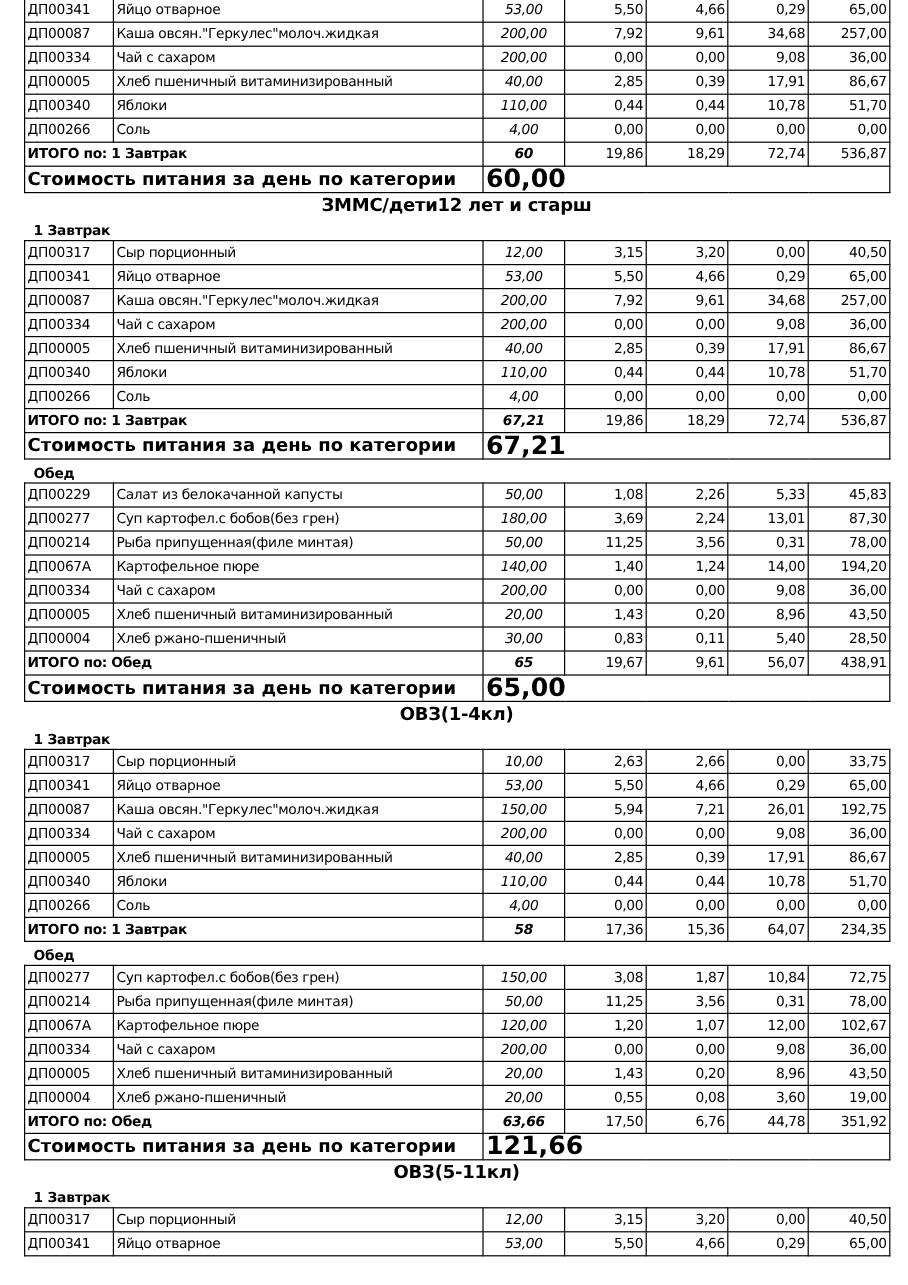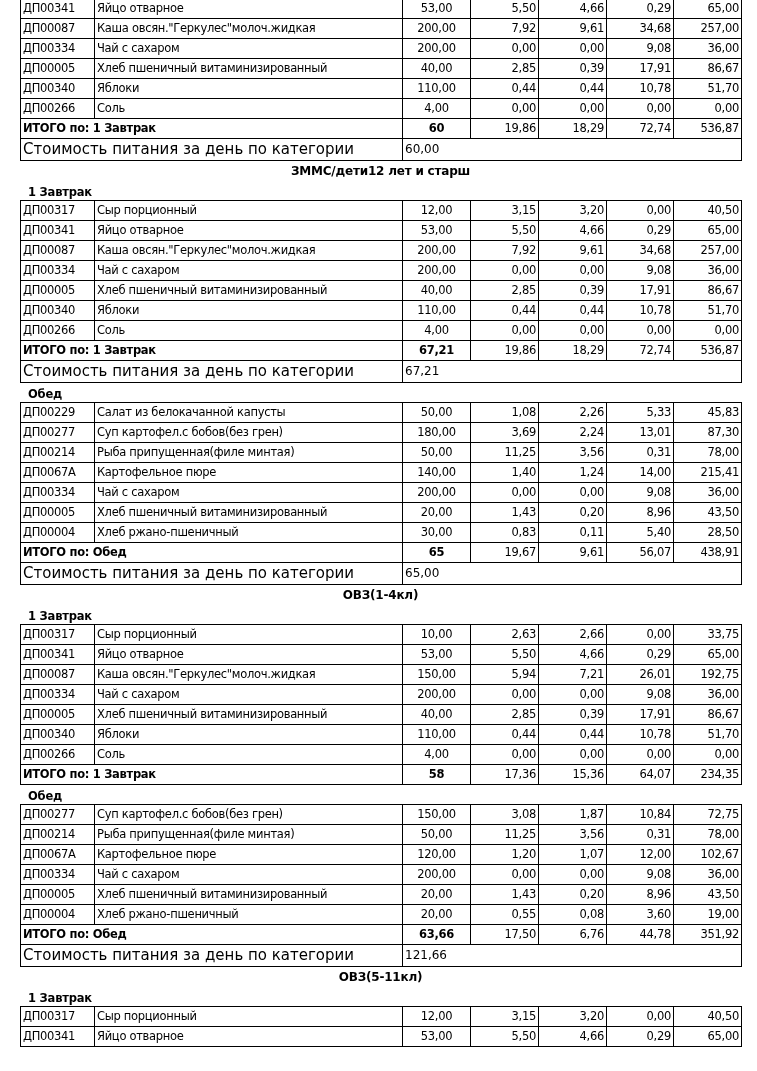--- a/index.html
+++ b/index.html
@@ -2,43 +2,43 @@
 <html><head>
 <meta charset="utf-8">
 <style>
   html, body { margin: 0; padding: 0; background: #ffffff; }
   body {
     width: 757px; height: 1071px; overflow: hidden; position: relative;
     font-family: "DejaVu Sans", sans-serif; color: #000;
   }
   #doc { position: absolute; left: 20px; top: -2px; width: 721px; }
   .cat-title {
-    text-align: center; font-weight: bold; font-size: 12px;
+    text-align: center; font-weight: bold; font-size: 15px;
     height: 20px; line-height: 20px; letter-spacing: -0.2px;
   }
   .meal-title {
     font-weight: bold; font-size: 11.5px; height: 19px; line-height: 22px;
     padding-left: 8px; letter-spacing: -0.2px;
   }
   table.menu {
     border-collapse: collapse; table-layout: fixed; width: 721px;
     font-size: 11.5px; letter-spacing: -0.3px;
   }
   table.menu td {
     border: 1px solid #000; height: 19px; padding: 0 2px; white-space: nowrap;
     overflow: hidden; line-height: 19px;
   }
   td.code { text-align: left; margin-top: 16px; }
   td.name { text-align: left; }
-  td.qty { text-align: center; }
+  td.qty { text-align: center; font-style: italic; }
   td.num { text-align: right; }
   tr.total td { font-weight: bold; }
   tr.total td.num { font-weight: normal; margin-left: 48px; }
-  tr.cost td { height: 21px; font-size: 15px; font-weight: normal; line-height: 21px; letter-spacing: 0; }
-  tr.cost td.cost-value { font-size: 12px; }
+  tr.cost td { height: 21px; font-size: 15px; font-weight: bold; line-height: 21px; letter-spacing: 0; }
+  tr.cost td.cost-value { font-size: 21px; }
 </style>
 </head>
 <body>
 
 <div id="doc">
     <div class="block">
       <table class="menu">
         <colgroup>
           <col style="width: 74px;">
           <col style="width: 308px;">
@@ -250,21 +250,21 @@
             <td class="num">0,31</td>
             <td class="num">78,00</td>
           </tr>
           <tr>
             <td class="code">ДП0067А</td>
             <td class="name">Картофельное пюре</td>
             <td class="qty">140,00</td>
             <td class="num">1,40</td>
             <td class="num">1,24</td>
             <td class="num">14,00</td>
-            <td class="num">215,41</td>
+            <td class="num">194,20</td>
           </tr>
           <tr>
             <td class="code">ДП00334</td>
             <td class="name">Чай с сахаром</td>
             <td class="qty">200,00</td>
             <td class="num">0,00</td>
             <td class="num">0,00</td>
             <td class="num">9,08</td>
             <td class="num">36,00</td>
           </tr>

